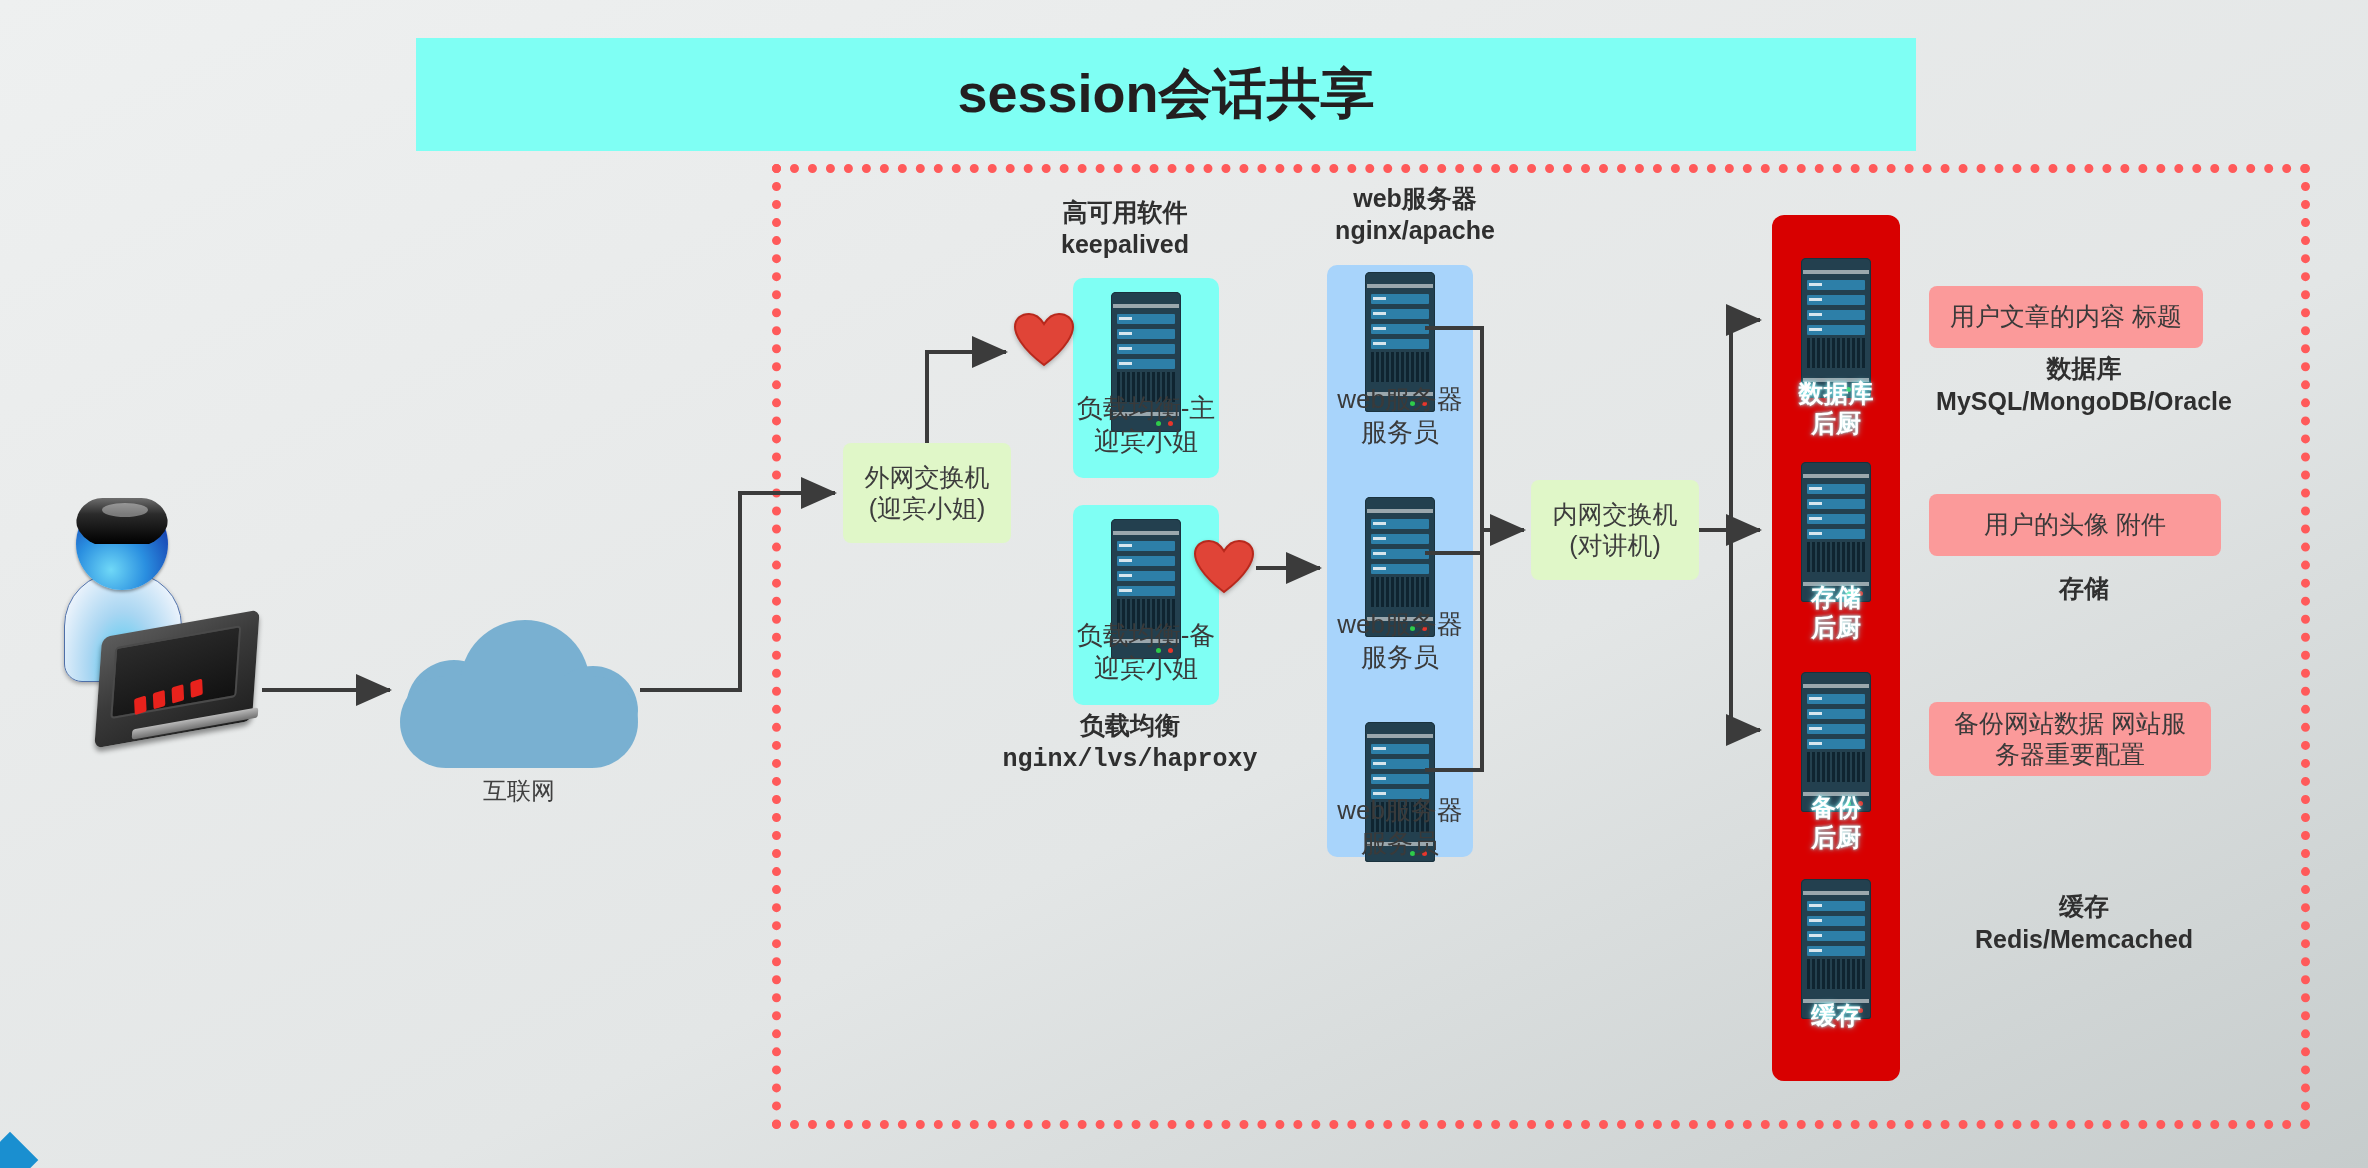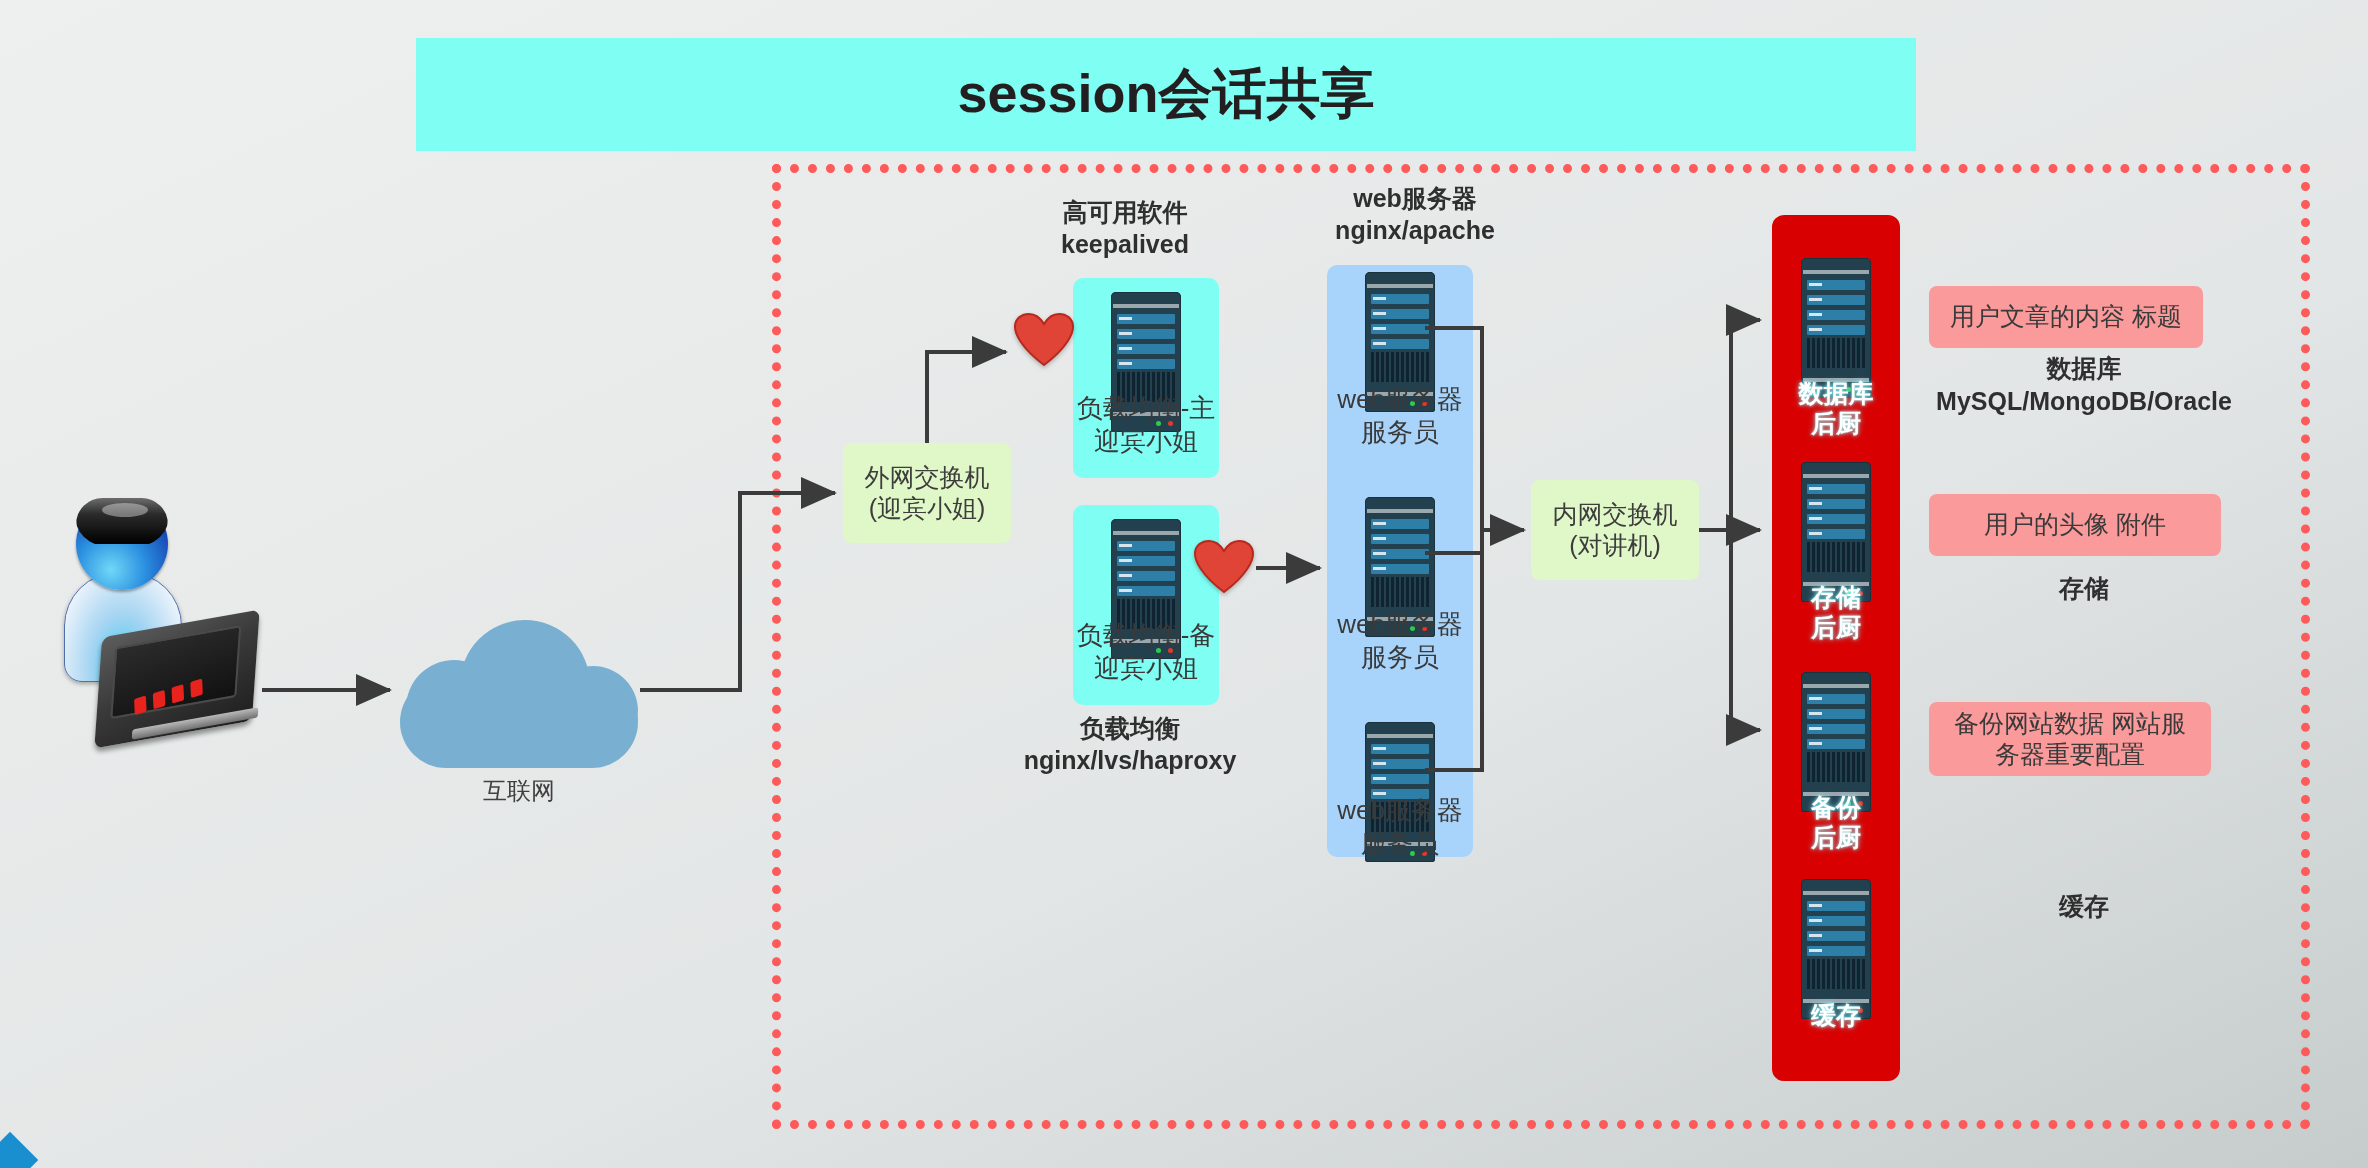--- a/index.html
+++ b/index.html
@@ -222,21 +222,21 @@
   #hdr-web        { left: 1290px; top: 182px; width: 250px; }
 
   .col-footer {
     position: absolute;
     text-align: center;
     font-size: 25px;
     font-weight: bold;
     color: #2f2f2f;
     line-height: 1.28;
   }
-  #ftr-lb { left: 970px; top: 712px; width: 320px; }
+  #ftr-lb { left: 970px; top: 712px; width: 320px; font-family: Liberation Mono, monospace; }
 
   
   .panel {
     position: absolute;
     border-radius: 10px;
   }
   .panel-cyan { background: #7FFFF4; }
   .panel-blue { background: #A8D4FB; }
   .panel-red  { background: #D80000; border-radius: 12px; }
 
@@ -638,20 +638,21 @@
 </div>
 
 <div class="callout" id="callout-storage">用户的头像 附件</div>
 <div class="tech-note" id="tech-storage">
   <div>存储</div>
 </div>
 
 <div class="callout" id="callout-backup">备份网站数据 网站服务器重要配置</div>
 <div class="tech-note" id="tech-cache">
   <div>缓存</div>
+  <div>Redis/Memcached</div>
 </div>
 
 <svg id="connectors">
   <defs>
     <marker id="arrow" markerWidth="9" markerHeight="8" refX="8.5" refY="4" orient="auto" markerUnits="strokeWidth">
       <path d="M0,0 L9,4 L0,8 Z" fill="#3b3b3b"></path>
     </marker>
   </defs>
 
   <line x1="262" y1="690" x2="390" y2="690" stroke="#3b3b3b" stroke-width="4" marker-end="url(#arrow)"></line>

